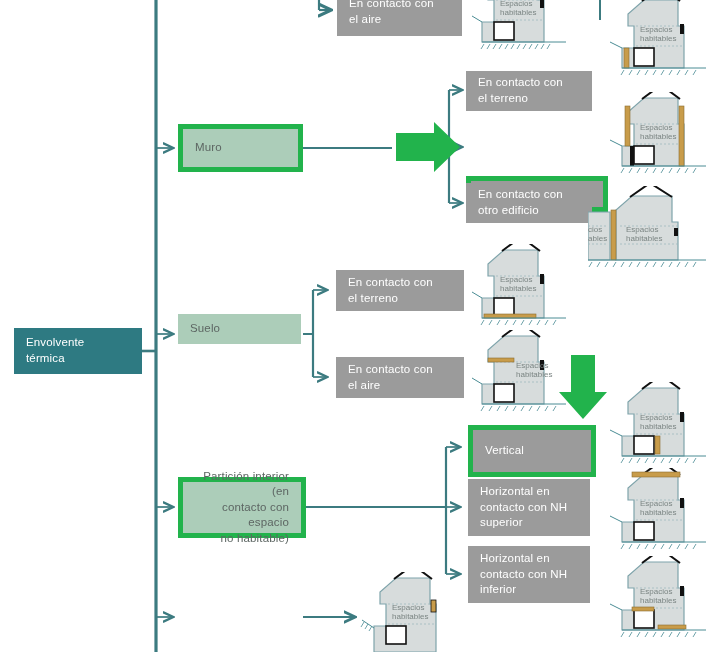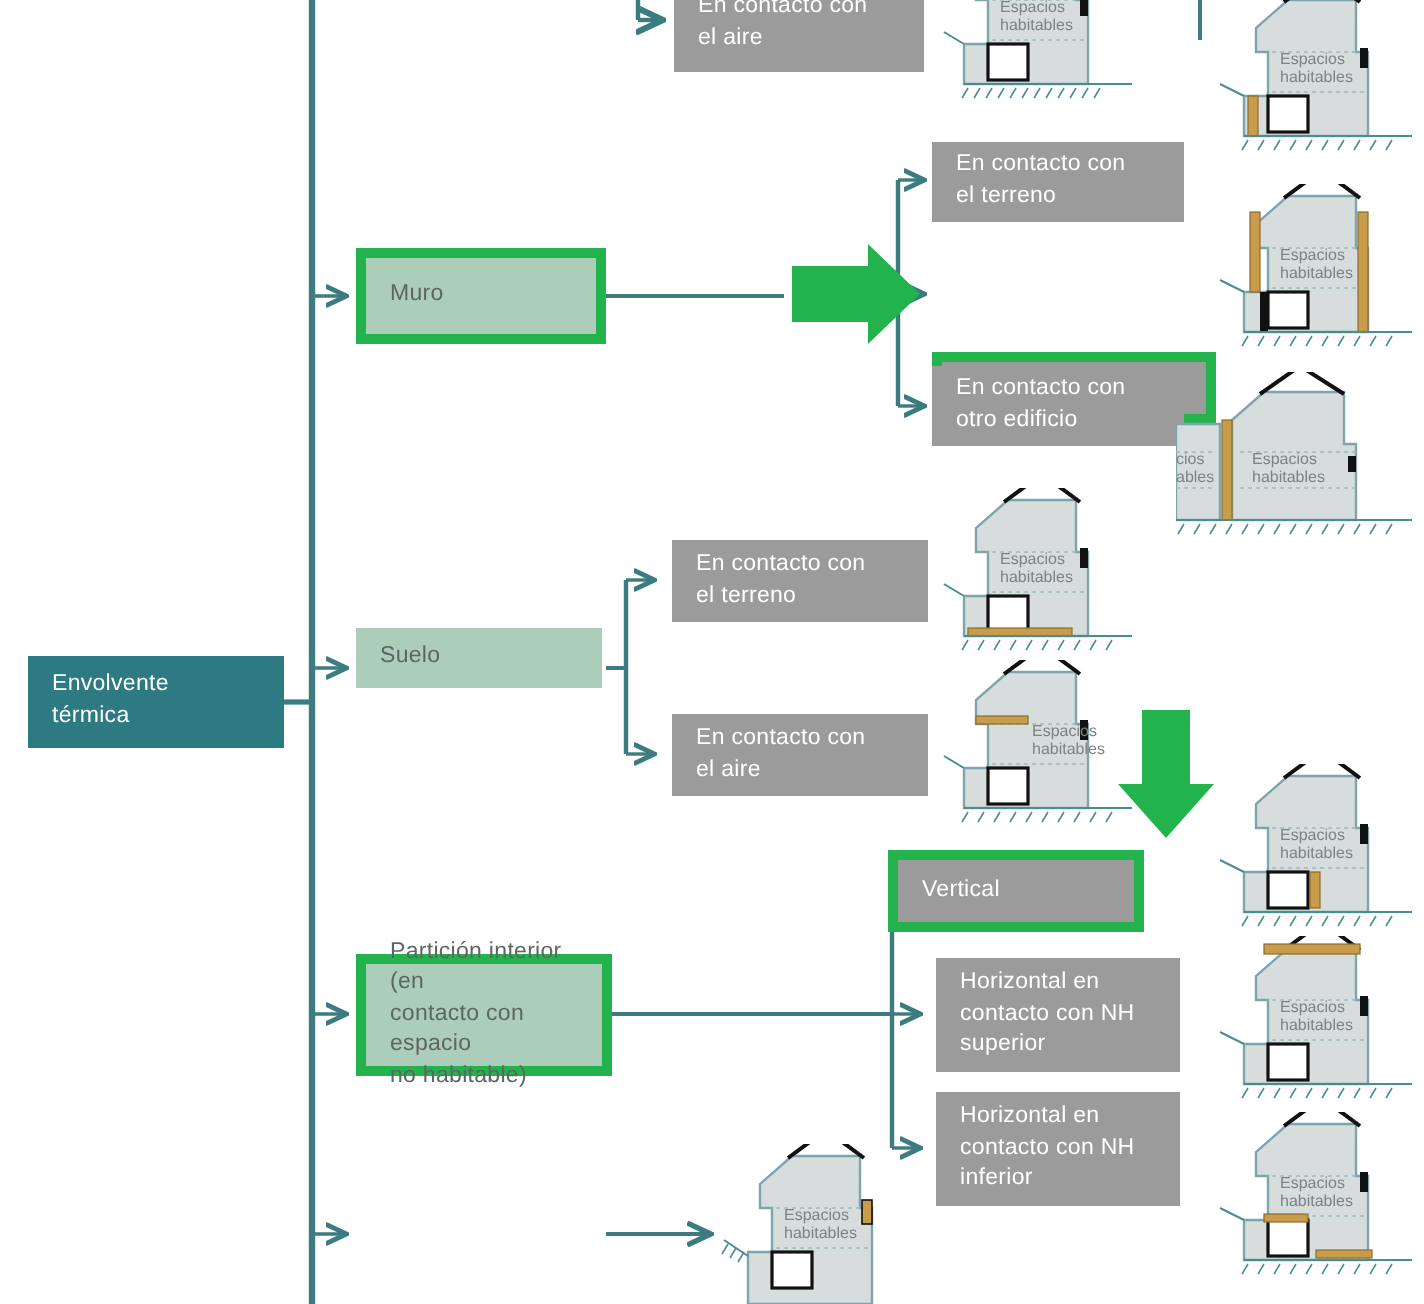--- a/index.html
+++ b/index.html
@@ -107,21 +107,21 @@
     </g>
   </svg>
 
   <div class="node level1 hl" style="left:178px; top:124px; width:125px; height:48px;">Muro</div>
 
   <div class="node root" style="left:14px; top:328px; width:128px; height:46px;">Envolvente
 térmica</div>
 
   <div class="node level1" style="left:178px; top:314px; width:123px; height:30px;">Suelo</div>
 
-  <div class="node level1 hl" style="left:178px; top:477px; width:128px; height:61px;">Partición interior (en
+  <div class="node level1 hl" style="left:178px; top:477px; width:128px; height:61px;text-align:right;">Partición interior (en
 contacto con espacio
 no habitable)</div>
 
 
   <div class="node level2" style="left:337px; top:-12px; width:125px; height:48px;">En contacto con
 el aire</div>
 
   <div class="node level2" style="left:466px; top:71px; width:126px; height:40px;">En contacto con
 el terreno</div>
 
@@ -129,21 +129,21 @@
 
   <div class="node level2" style="left:466px; top:183px; width:126px; height:40px;">En contacto con
 otro edificio</div>
 
   <div class="node level2" style="left:336px; top:270px; width:128px; height:41px;">En contacto con
 el terreno</div>
 
   <div class="node level2" style="left:336px; top:357px; width:128px; height:41px;">En contacto con
 el aire</div>
 
-  <div class="node level2 hl" style="left:444px; top:425px; width:128px; height:41px;">Vertical</div>
+  <div class="node level2 hl" style="left:468px; top:425px; width:128px; height:52px;">Vertical</div>
 
   <div class="node level2" style="left:468px; top:479px; width:122px; height:57px;">Horizontal en
 contacto con NH
 superior</div>
 
   <div class="node level2" style="left:468px; top:546px; width:122px; height:57px;">Horizontal en
 contacto con NH
 inferior</div>
 
   <div class="illus" style="left:466px; top:-30px;">

